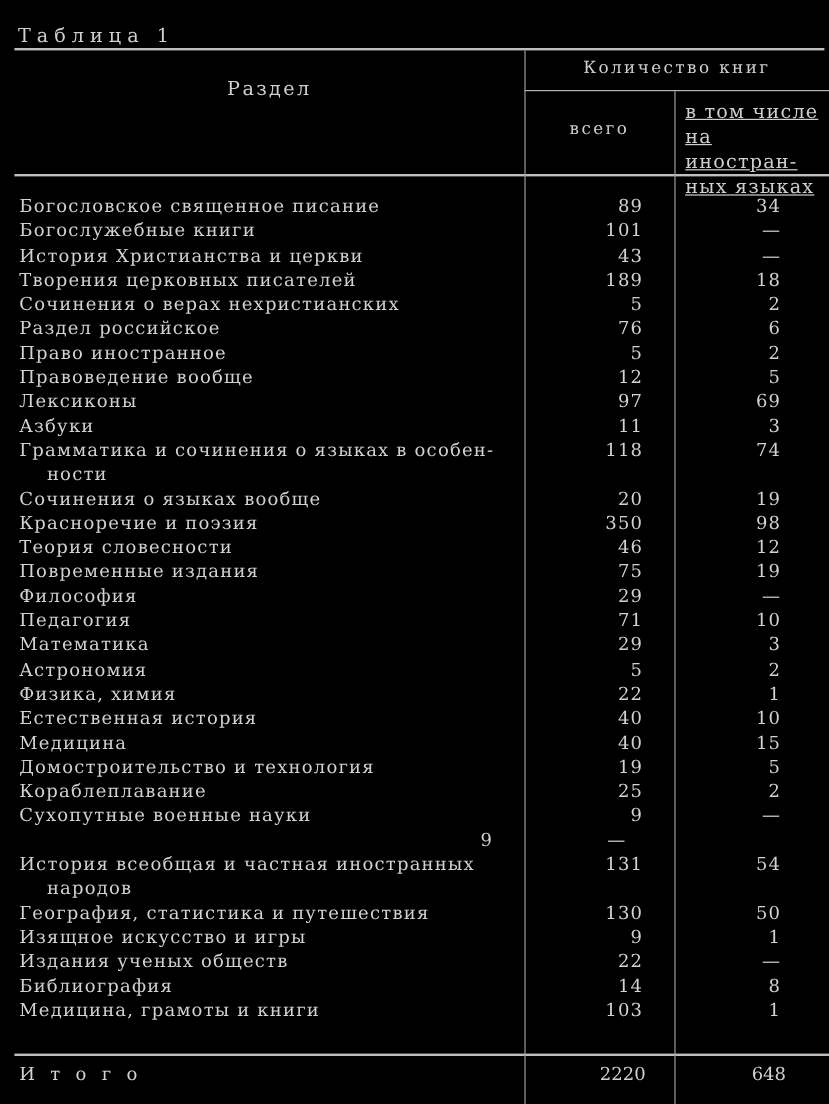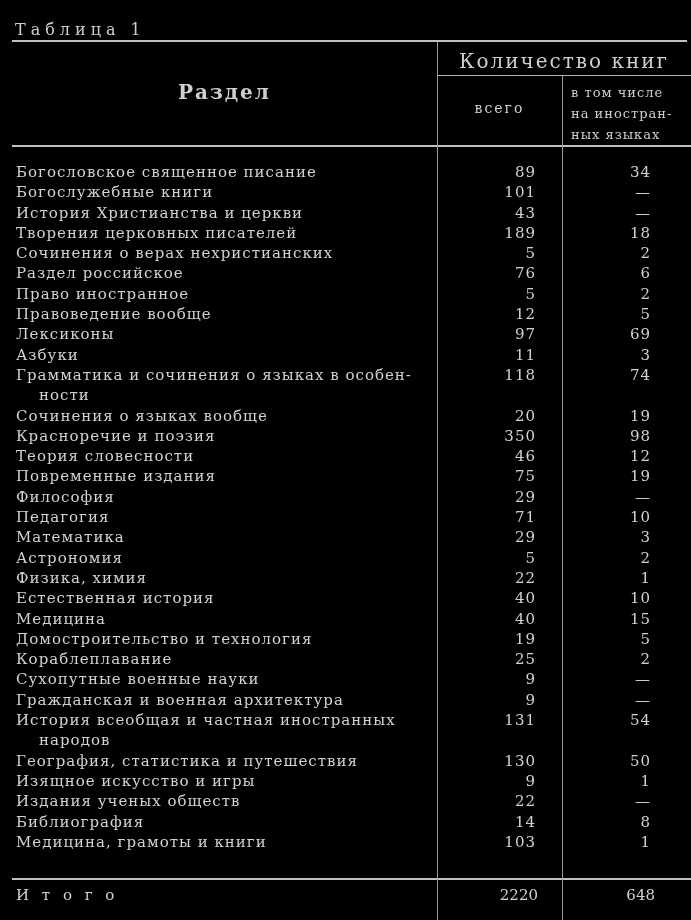--- a/index.html
+++ b/index.html
@@ -21,24 +21,24 @@
   .rule-top{left:12px;right:4px;top:40px;}
   .rule-group{left:437px;right:0;top:75px;height:1px;background:#b5b5b5;}
   .rule-header-bottom{left:12px;right:0;top:145px;}
   .rule-above-total{left:12px;right:0;top:878px;}
   
   .vline{position:absolute;width:1px;background:#9a9a9a;}
   .vline-1{left:437px;top:42px;bottom:0;}
   .vline-2{left:562px;top:76px;bottom:0;}
   
   .hdr{position:absolute;color:#cfcfcf;}
-  .hdr-section{left:12px;width:425px;top:80px;text-align:center;font-size:20px;letter-spacing:2px;font-weight:bold;}
-  .hdr-group{left:437px;width:254px;top:49px;text-align:center;font-size:20px;letter-spacing:2px;}
+  .hdr-section{left:12px;width:425px;top:64px;text-align:center;font-size:16px;letter-spacing:2px;}
+  .hdr-group{left:437px;width:254px;top:49px;text-align:center;font-size:14px;letter-spacing:2px;}
   .hdr-total{left:437px;width:125px;top:100px;text-align:center;font-size:14px;letter-spacing:2px;}
-  .hdr-foreign{left:571px;top:82px;font-size:13px;line-height:21px;letter-spacing:1px;white-space:pre-line;}
+  .hdr-foreign{left:571px;top:82px;font-size:16px;line-height:21px;letter-spacing:1px;white-space:pre-line;text-decoration:underline;}
   
   .rows{
     position:absolute;left:12px;top:146px;width:679px;
     padding-top:16px;
   }
   .row{
     display:grid;
     grid-template-columns:425px 125px 129px;
     align-items:start;
     line-height:20.3px;
@@ -227,21 +227,20 @@
     <div class="cell-foreign">2</div>
   </div>
 
   <div class="row">
     <div class="cell-section">Сухопутные военные науки</div>
     <div class="cell-total">9</div>
     <div class="cell-foreign">—</div>
   </div>
 
   <div class="row">
-    <div class="cell-section">Гражданская и военная архитектура</div>
     <div class="cell-total">9</div>
     <div class="cell-foreign">—</div>
   </div>
 
   <div class="row">
     <div class="cell-section">История всеобщая и частная иностранных
     народов</div>
     <div class="cell-total">131</div>
     <div class="cell-foreign">54</div>
   </div>

